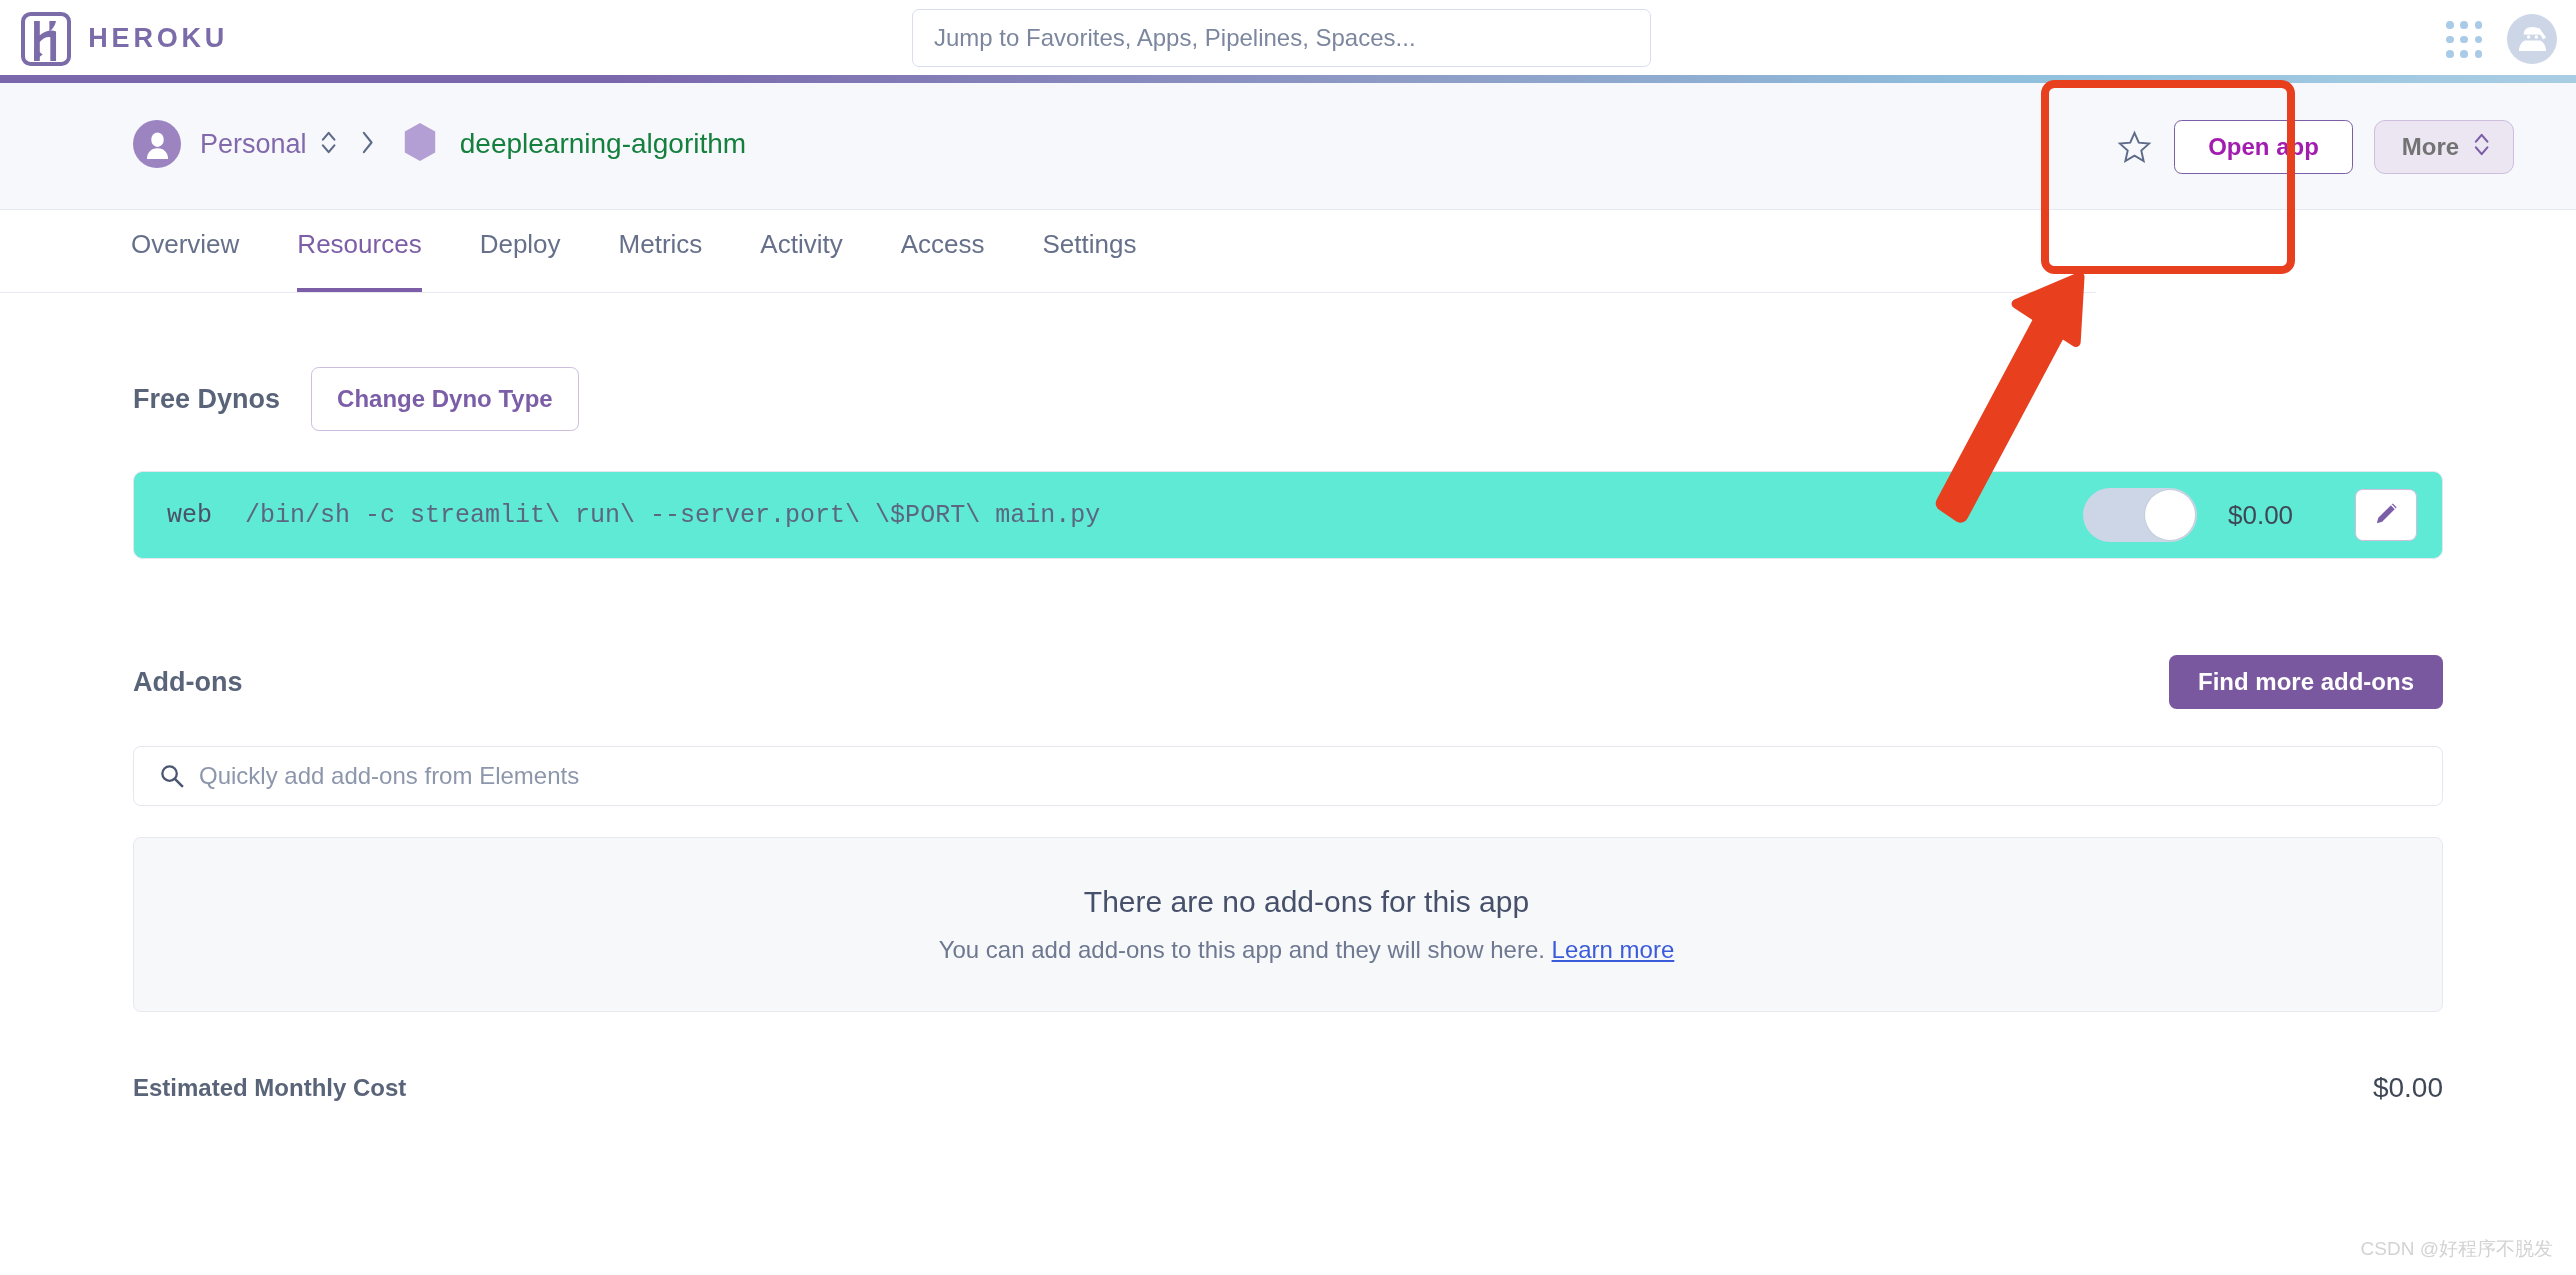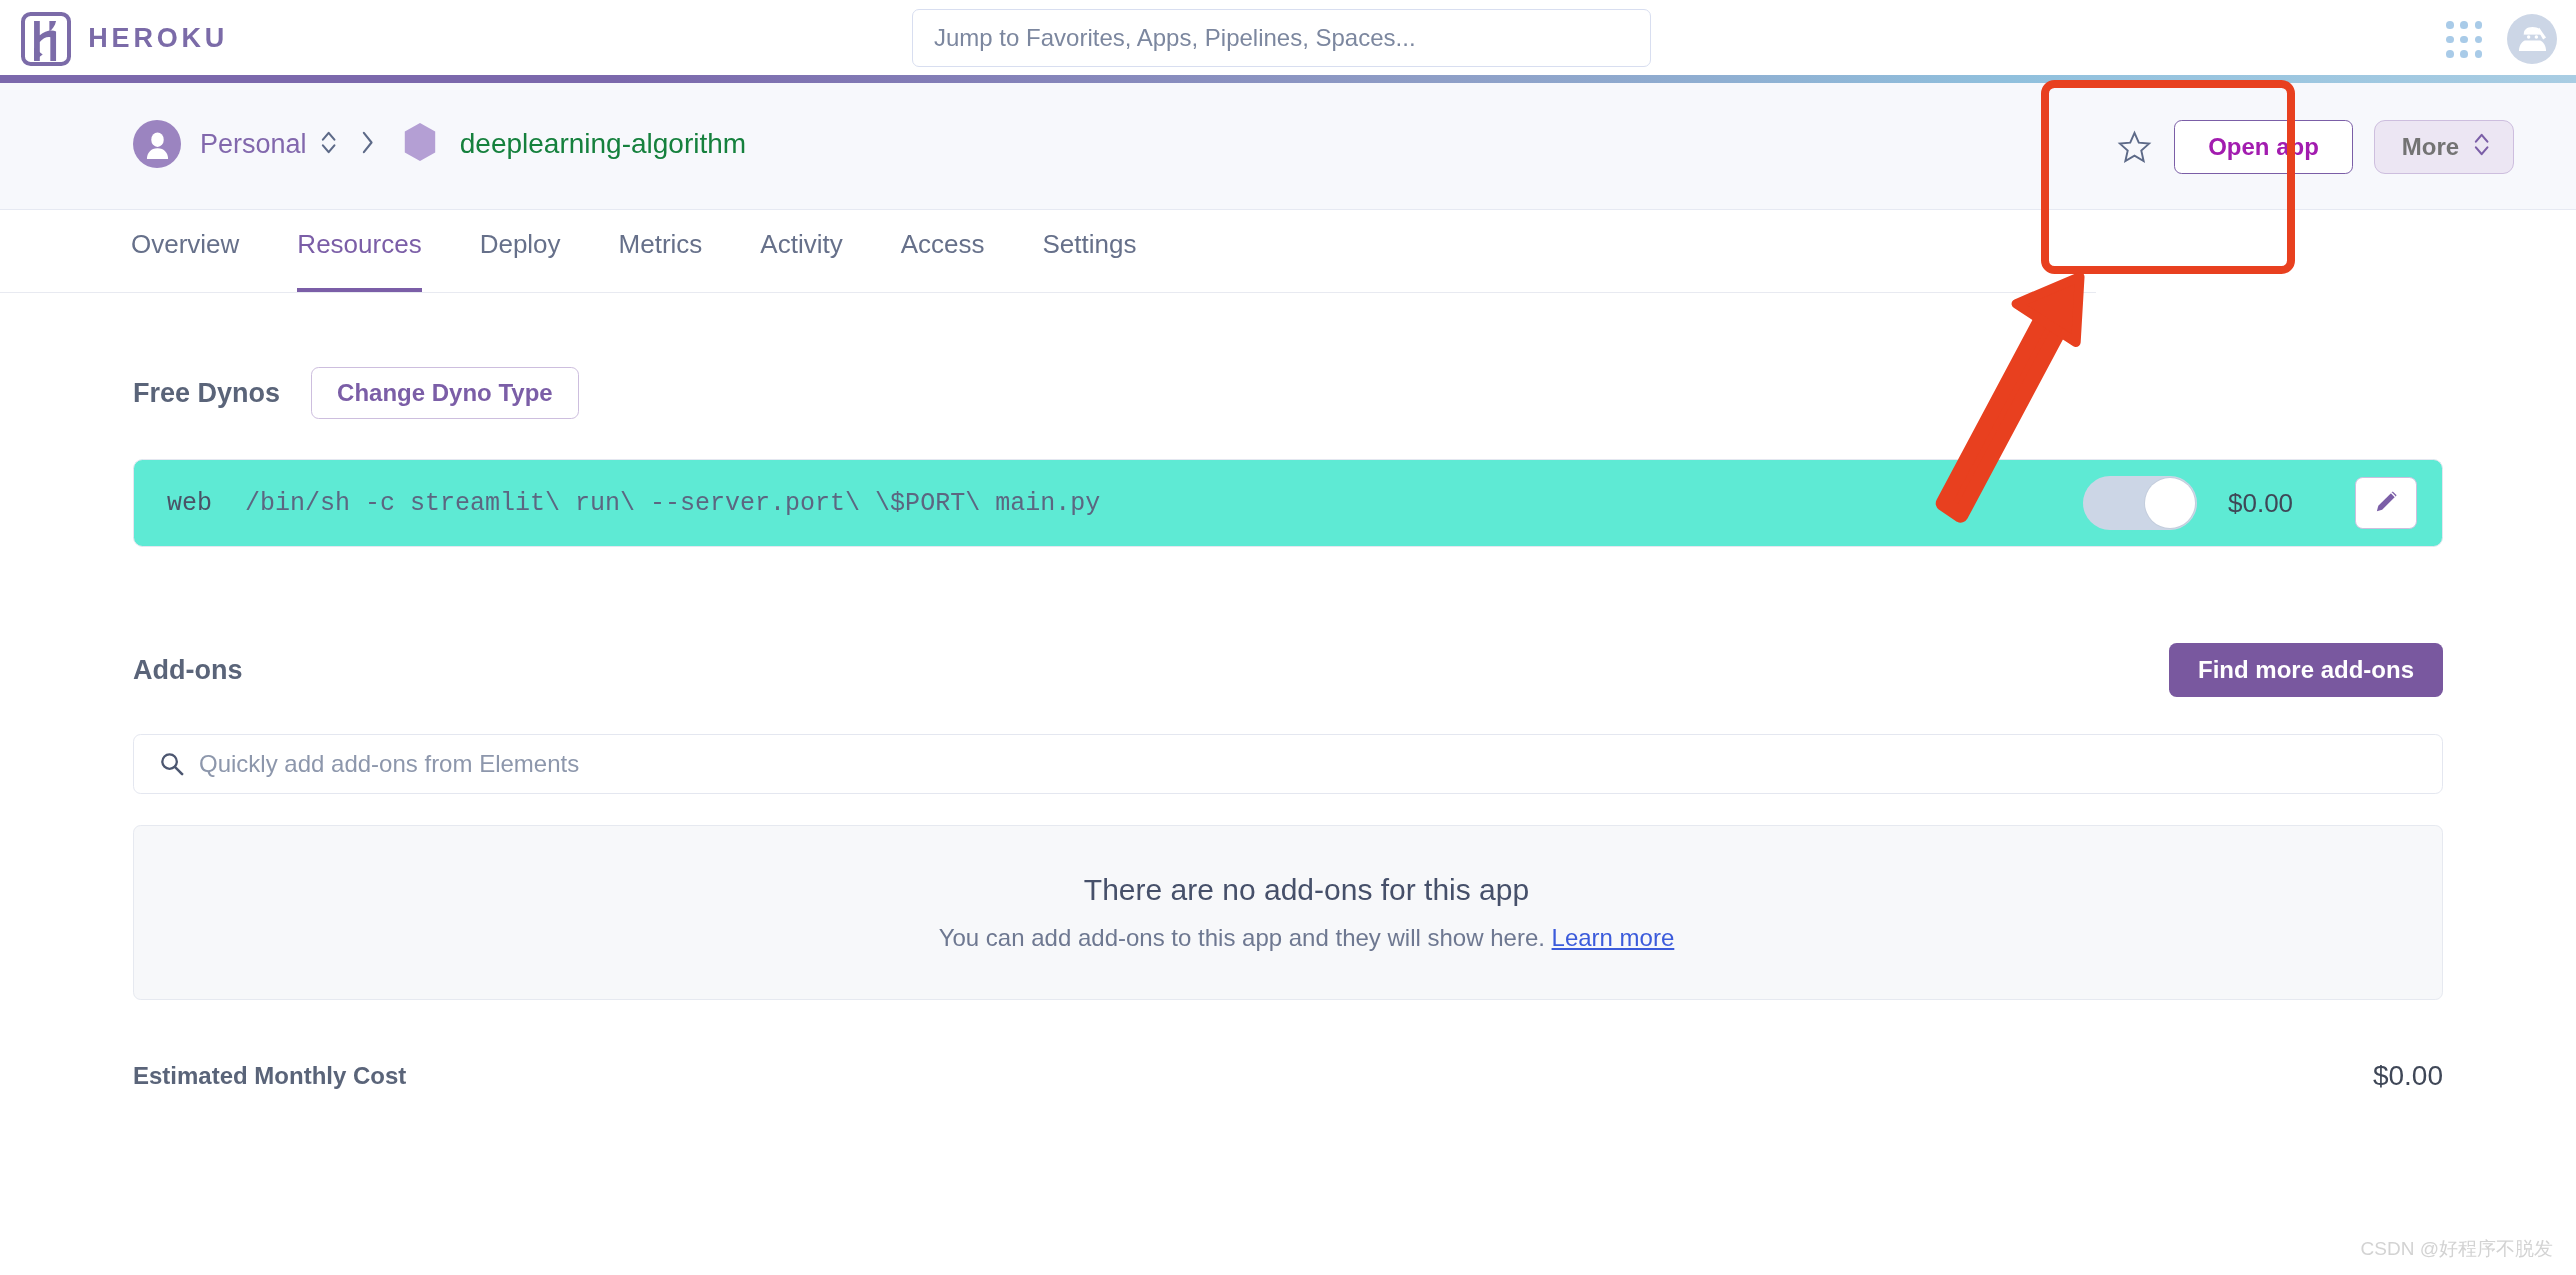--- a/index.html
+++ b/index.html
@@ -216,21 +216,21 @@
     align-items: center;
     gap: 31px;
     margin: 75px 0 0 133px;
   }
   .section-title {
     font-size: 27px;
     font-weight: bold;
     color: #5a6479;
   }
   .btn-outline-purple {
-    height: 52px;
+    height: 64px;
     padding: 4px 25px;
     border: 1.9px solid #cdbede;
     border-radius: 7.7px;
     background: #ffffff;
     color: #7b5ea7;
     font-size: 24px;
     font-weight: bold;
     font-family: "Liberation Sans", sans-serif;
     cursor: pointer;
   }

